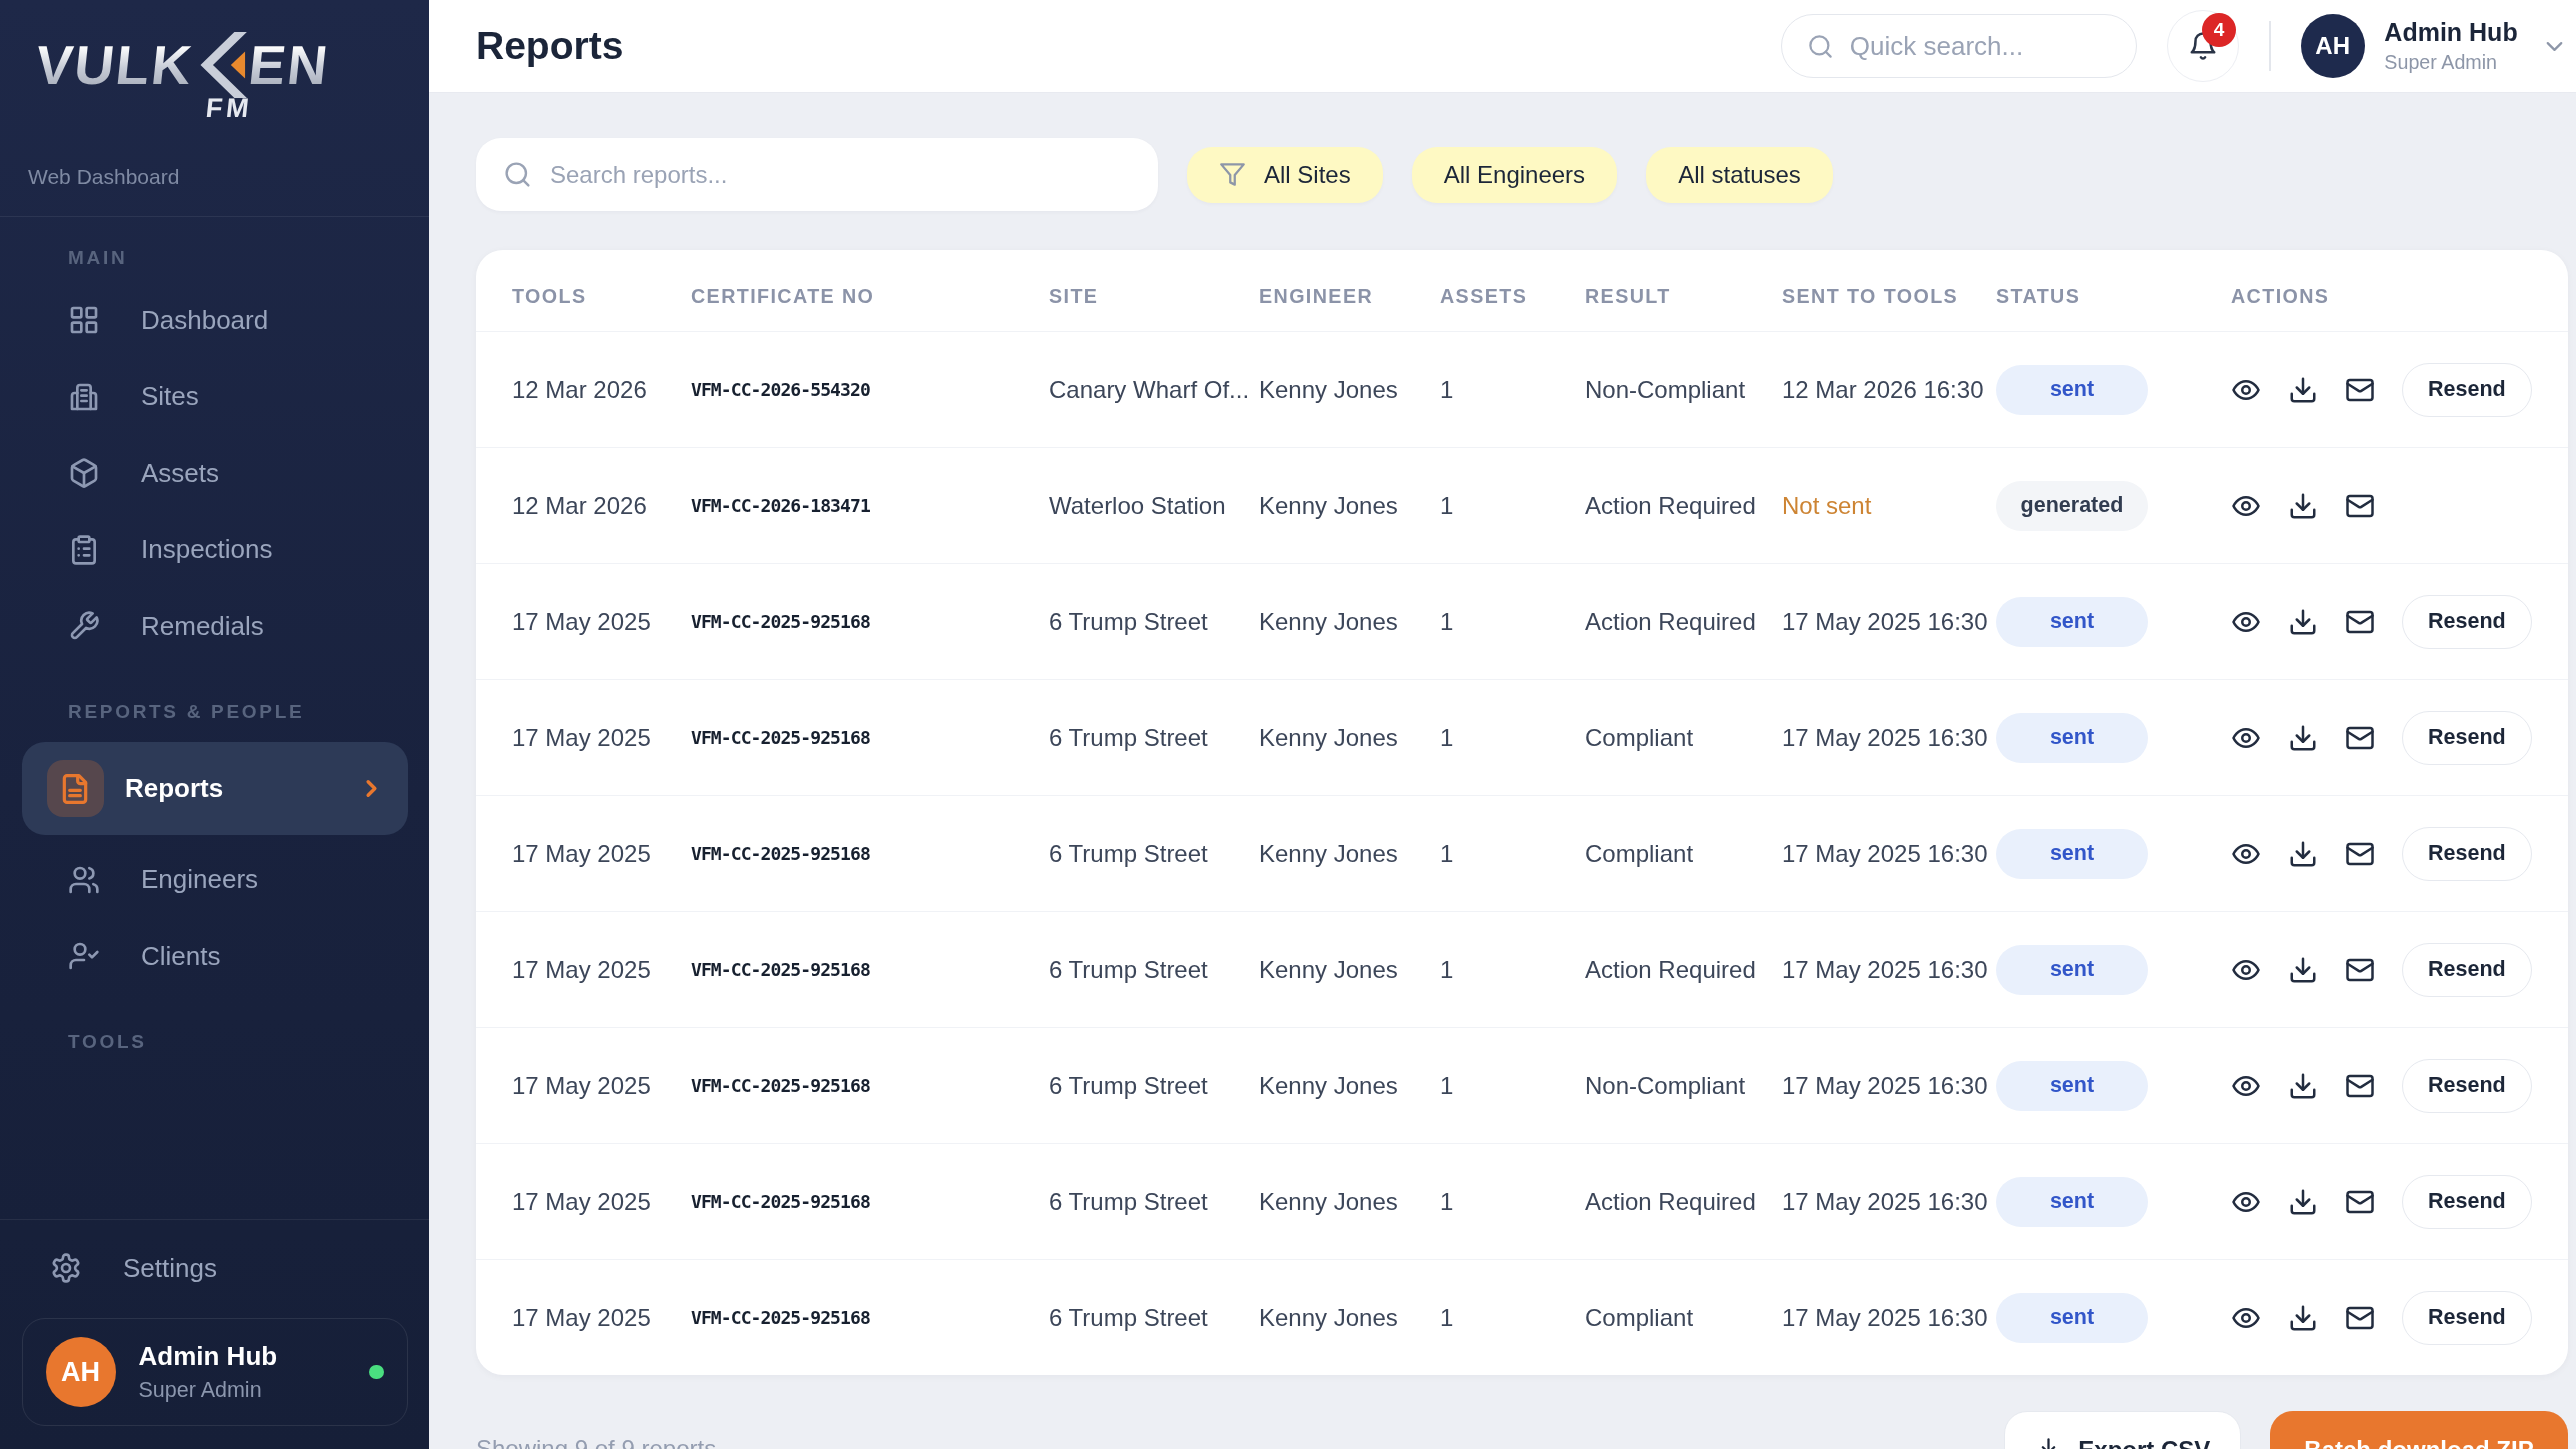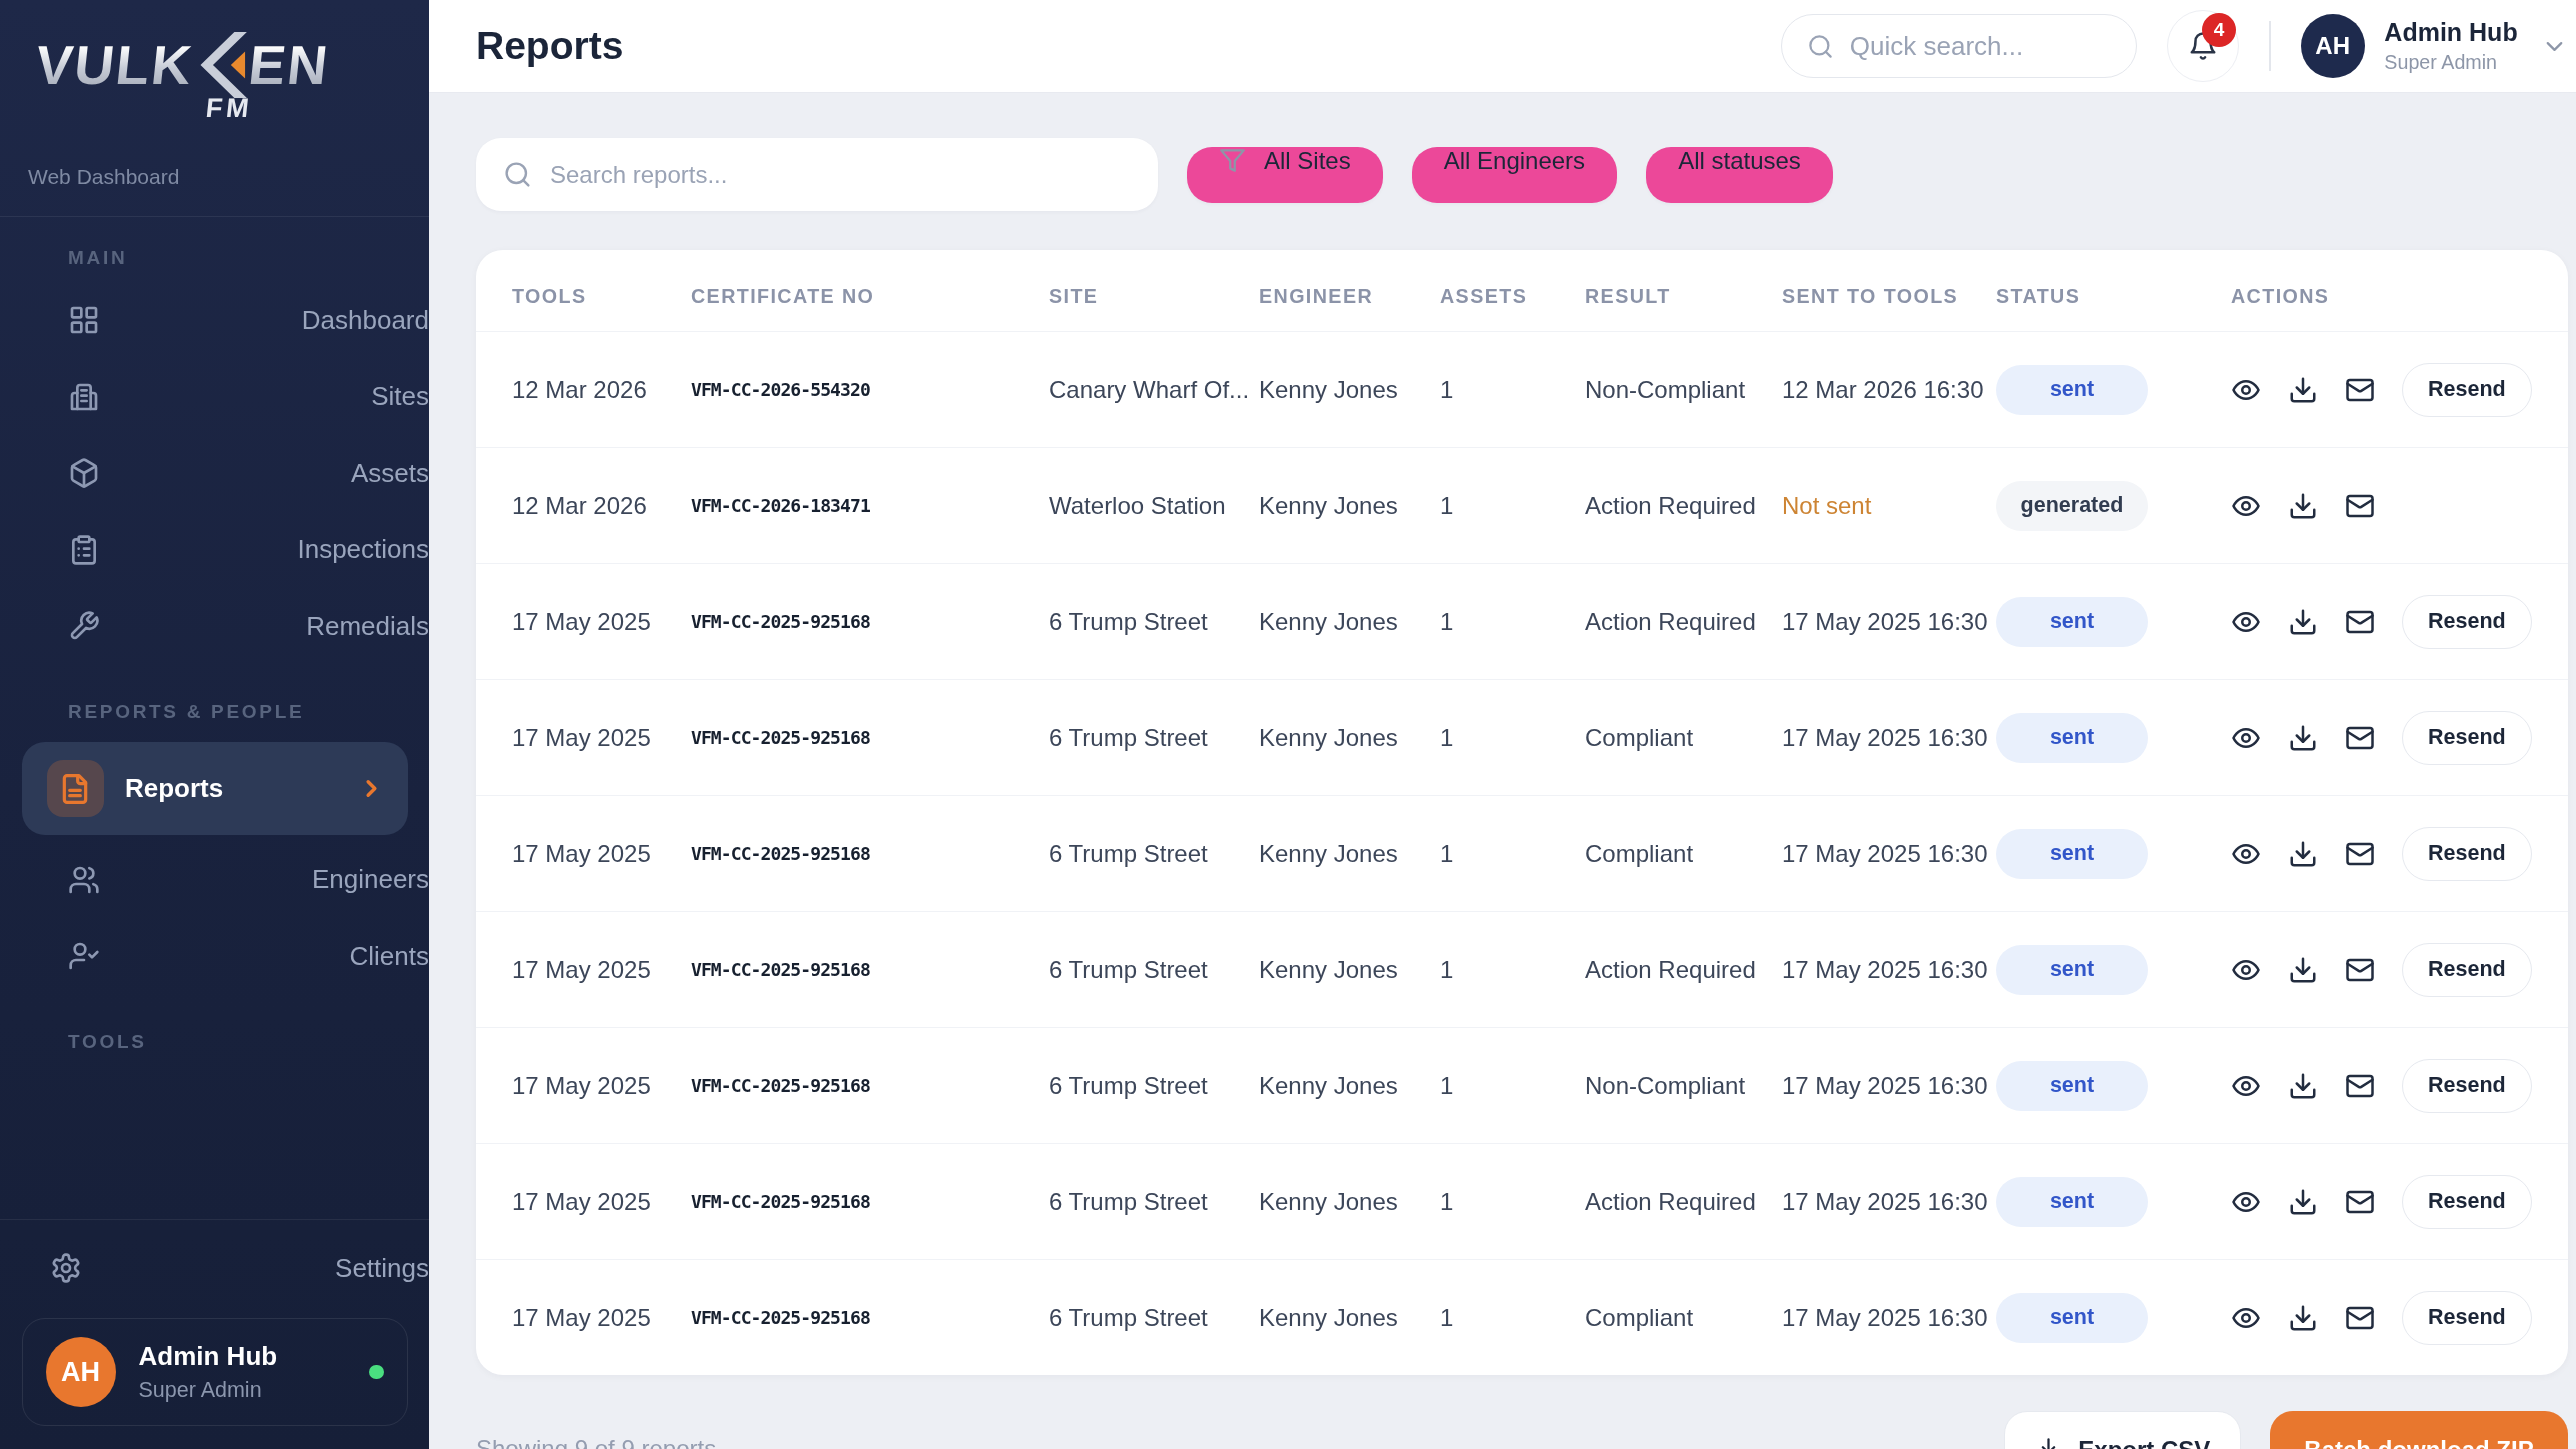--- a/index.html
+++ b/index.html
@@ -35,21 +35,21 @@
   .tagline { font-size:21px; color:#7f8aa3; padding:16px 36px 27px 28px; border-bottom:1.8px solid rgba(255,255,255,0.07); }
 
   .nav { flex:1 1 auto; padding-top:30px; }
   .nav-section-label {
     font-size:19px; font-weight:bold; letter-spacing:2.7px; color:#58647e;
     padding:0 0 7.2px 68px;
   }
   .nav-gap { height:30px; }
   .nav-item {
     display:flex; align-items:center; height:64px; margin:12.5px 0;
-    padding-left:68px; cursor:pointer; color:#9aa5bd; font-size:26px;justify-content:space-between;
+    padding-left:68px; cursor:pointer; color:#9aa5bd; font-size:26px;
   }
   .nav-item .ic { width:32px; height:32px; margin-right:41px; flex:0 0 32px; color:#8d98b2; }
   .nav-item.active {
     margin:12.5px 21.5px; padding-left:25px; height:93px;
     background:#2d3a57; border-radius:23px; color:#ffffff; font-weight:bold;
   }
   .nav-item.active .ic-chip {
     width:57px; height:57px; border-radius:16px; background:rgba(232,119,46,0.22);
     display:flex; align-items:center; justify-content:center; margin-right:21.5px;
   }
@@ -117,21 +117,21 @@
   .report-search {
     display:flex; align-items:center; width:682px; height:73px; background:#fff;
     border-radius:25px; padding:0 27px; color:#9aa3b5; box-shadow:0 1.8px 3.6px rgba(23,32,54,0.03);
   }
   .report-search input {
     border:none; outline:none; font-size:24px; color:#5b6575; width:100%;
     font-family:"Liberation Sans", sans-serif; background:transparent; margin-left:18px;
   }
   .report-search input::placeholder { color:#9aa3b5; }
   .filter-pill {
-    display:flex; height:56px; background:#ec4899; border-radius:25px;
+    display:flex; align-items:center; height:56px; background:#fef9c3; border-radius:25px;
     padding:0 32px; font-size:24px; color:#1c2638; margin-left:29px; cursor:pointer;
     box-shadow:0 1.8px 3.6px rgba(23,32,54,0.03); white-space:nowrap;
   }
   .filter-pill .ic { margin-right:18px; color:#8d96a8; }
 
   
   .card {
     background:#ffffff; border-radius:27px; margin-top:39px;
     box-shadow:0 1.8px 7.2px rgba(23,32,54,0.04); overflow:hidden;
   }

